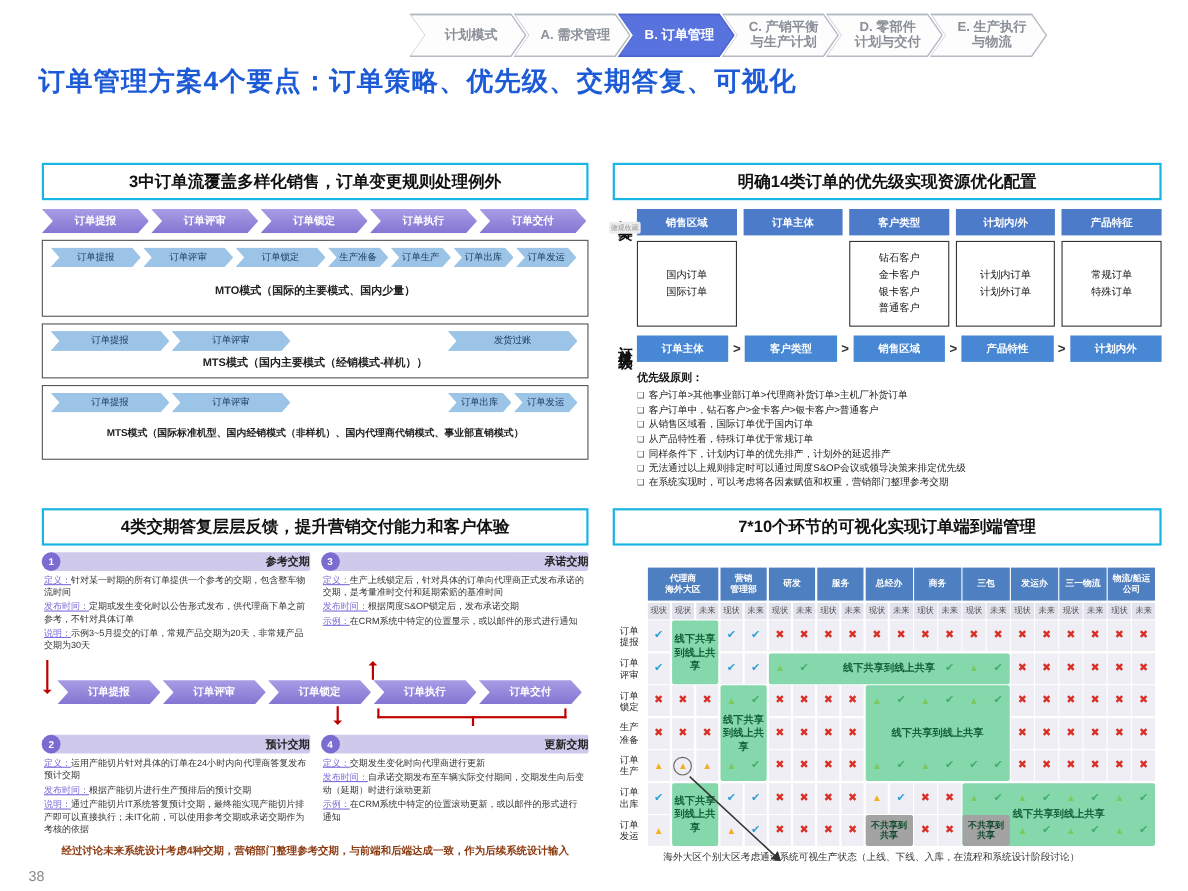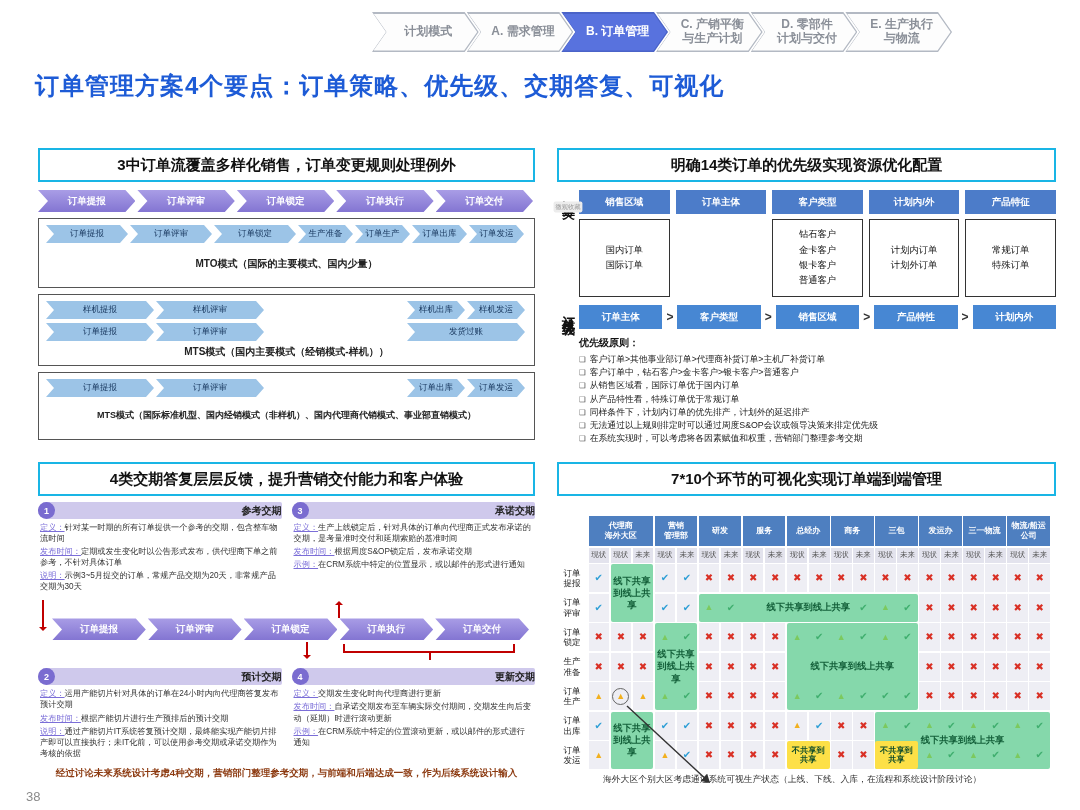--- a/index.html
+++ b/index.html
@@ -12,21 +12,21 @@
         background:#b3b9c3;}
   .chev:first-child{margin-left:0;}
   .chev-in{position:absolute;inset:1.5px;background:#fdfdfd;
         clip-path:polygon(0 0,calc(100% - 13px) 0,100% 50%,calc(100% - 13px) 100%,0 100%,13px 50%);}
   .chev.active{background:#4a63c8;}
   .chev.active .chev-in{background:#5872de;}
   .chev-label{position:absolute;inset:0;display:flex;align-items:center;justify-content:center;
         font-size:12px;font-weight:bold;color:#8a8f98;white-space:pre-line;text-align:center;line-height:1.15;padding-left:6px;}
   .chev.active .chev-label{color:#fff;}
   
-  .title{position:absolute;left:35px;top:70px;font-size:24px;font-weight:800;color:#1d5bd6;letter-spacing:1px;}
+  .title{position:absolute;left:35px;top:58px;font-size:24px;font-weight:800;color:#1d5bd6;letter-spacing:1px;}
   
   .panel{position:absolute;}
   .p-tl{left:38px;top:148px;width:497px;height:308px;}
   .p-tr{left:557px;top:148px;width:499px;height:308px;}
   .p-bl{left:38px;top:462px;width:497px;height:318px;}
   .p-br{left:557px;top:462px;width:499px;height:318px;}
   .phead{height:30px;border:2.5px solid #19b5e5;display:flex;align-items:center;justify-content:center;
          font-size:15px;font-weight:800;color:#111;background:#fff;}
   
   .pflow{display:flex;margin:8px 0 6px 0;}
@@ -94,21 +94,21 @@
   .cell.clear{background:transparent;}
   .sym{font-size:10px;line-height:1;}
   .s-check{color:#2e9fd6;font-weight:bold;}
   .s-gcheck{color:#3fae6e;font-weight:bold;}
   .s-cross{color:#d93025;font-weight:bold;}
   .s-warn{color:#f2b01e;font-size:9px;}
   .s-gwarn{color:#7cc95e;font-size:9px;}
   .circled{border:1.3px solid #666;border-radius:50%;width:15px;height:15px;display:flex;align-items:center;justify-content:center;}
   .region{background:rgba(106,207,152,.82);border-radius:2px;display:flex;align-items:center;justify-content:center;
           text-align:center;font-size:9.3px;font-weight:800;color:#14603a;line-height:1.3;padding:1px;}
-  .region.dark{background:#fde047;color:#0d4a2a;font-size:8.2px;line-height:1.15;}
+  .region.dark{background:#a3a3a3;color:#0d4a2a;font-size:8.2px;line-height:1.15;}
   .mnote{margin-top:5px;margin-left:46px;font-size:8.8px;color:#333;}
   .arrow-svg{position:absolute;left:0;top:0;pointer-events:none;}
 </style>
 </head>
 <body>
 
 <div class="nav">
     <div class="chev">
       <div class="chev-in"></div>
       <span class="chev-label">计划模式</span>
@@ -155,27 +155,20 @@
         <div class="barrow b-lg">订单评审</div>
         <div class="barrow b-lg">订单锁定</div>
         <div class="barrow b-sm">生产准备</div>
         <div class="barrow b-sm">订单生产</div>
         <div class="barrow b-sm">订单出库</div>
         <div class="barrow b-sm">订单发运</div>
       </div>
     <div class="mcap" style="margin-top:14px;">MTO模式（国际的主要模式、国内少量）</div>
   </div>
   <div class="modebox" id="mts1-box">
-    <div class="arow" id="mts1-row1">
-        <div class="barrow b-xl">样机提报</div>
-        <div class="barrow b-xl">样机评审</div>
-        <div class="spacer"></div>
-        <div class="barrow b-md">样机出库</div>
-        <div class="barrow b-md">样机发运</div>
-      </div>
     <div class="arow" id="mts1-row2">
         <div class="barrow b-xl">订单提报</div>
         <div class="barrow b-xl">订单评审</div>
         <div class="spacer"></div>
         <div class="barrow b-xxl">发货过账</div>
       </div>
     <div class="mcap">MTS模式（国内主要模式（经销模式-样机））</div>
   </div>
   <div class="modebox" id="mts2-box" style="height:54px;">
     <div class="arow" id="mts2-row">

